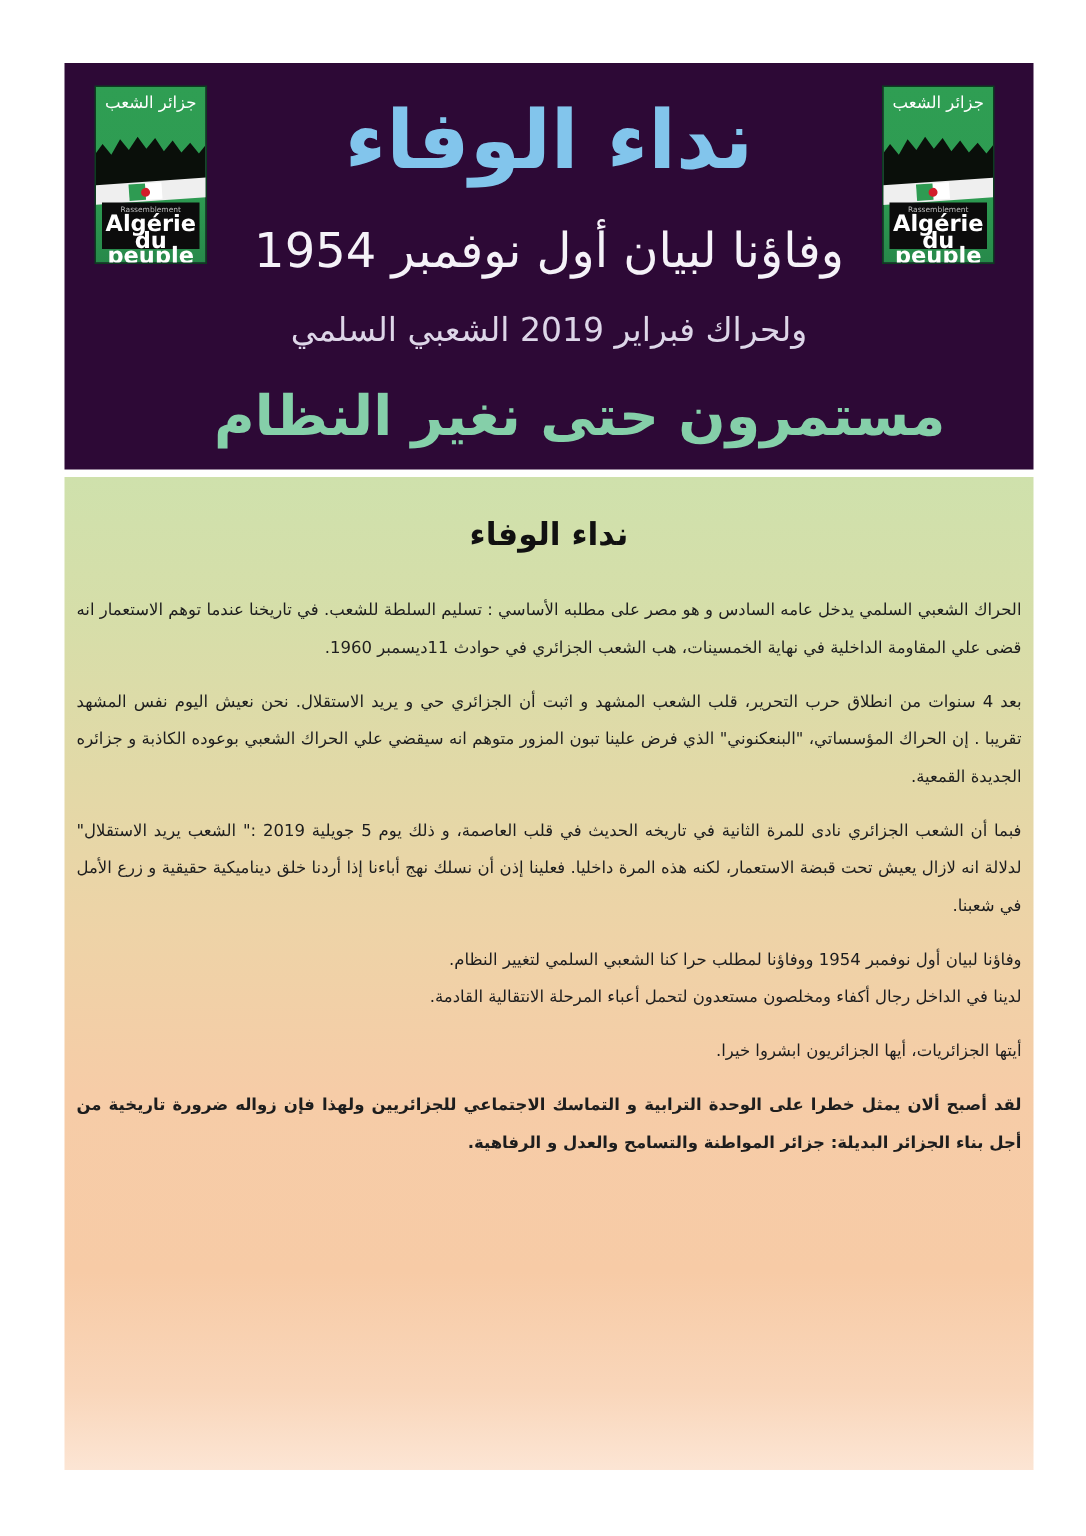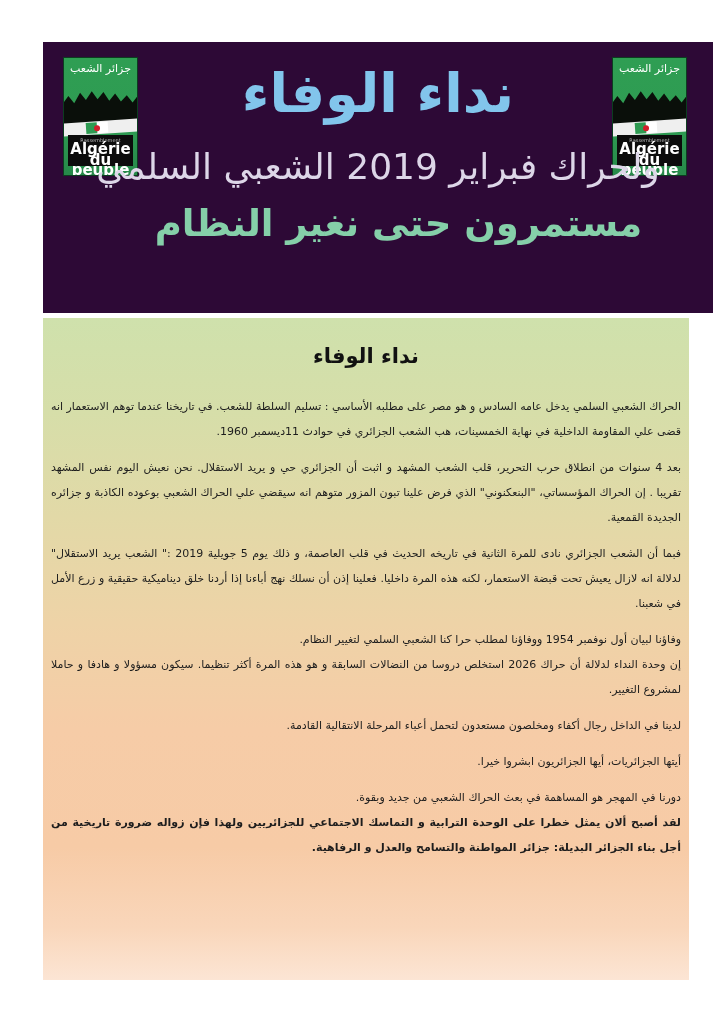--- a/index.html
+++ b/index.html
@@ -3,28 +3,28 @@
 <meta charset="utf-8">
 <style>
   html,body{margin:0;padding:0;}
   body{
     width:724px;height:1024px;position:relative;background:#ffffff;
     font-family:"DejaVu Sans",sans-serif;overflow:hidden;
   }
   
   .banner{
     position:absolute;left:43px;top:42px;width:646px;height:271px;
-    background:#2d0936;text-align:center;padding-left:24px;
+    background:#2d0936;text-align:center;
   }
   .banner-text{position:absolute;left:0;right:0;top:0;direction:rtl;}
   .hdr-title{
     color:#82c5ec;font-size:54px;line-height:92px;margin-top:6px;font-weight:bold;
   }
   .hdr-line2{color:#f5f2f8;font-size:32px;line-height:54px;}
-  .hdr-line3{color:#ddd6e8;font-size:36px;line-height:54px;}
+  .hdr-line3{color:#ddd6e8;font-size:22px;line-height:54px;}
   .hdr-line4{color:#85cfa9;font-size:37px;line-height:60px;font-weight:bold;margin-left:41px;}
   
   .logo{
     position:absolute;top:15px;width:73px;height:117px;
     background:linear-gradient(180deg,#2f9e53 0%,#2e9b52 60%,#27894a 100%);
     border:1px solid #0c3d20;overflow:hidden;
   }
   .logo.left{left:20px;}
   .logo.right{right:26px;}
   .logo-arabic{
@@ -103,34 +103,33 @@
     </div>
     <div class="logo-band">
       <div class="band-small">Rassemblement</div>
       <div class="band-big">Algérie</div>
       <div class="band-big">du peuple</div>
     </div>
   </div>
 
   <div class="banner-text">
     <div class="hdr-title">نداء الوفاء</div>
+    <div class="hdr-line2">وفاؤنا لبيان أول نوفمبر 1954</div>
     <div class="hdr-line3">ولحراك فبراير 2019 الشعبي السلمي</div>
     <div class="hdr-line4">مستمرون حتى نغير النظام</div>
   </div>
 </div>
 
 <div class="sheet">
   <h1 class="sheet-title">نداء الوفاء</h1>
 
   <p class="para">الحراك الشعبي السلمي يدخل عامه السادس و هو مصر على مطلبه الأساسي : تسليم السلطة للشعب. في تاريخنا عندما توهم الاستعمار انه قضى علي المقاومة الداخلية في نهاية الخمسينات،  هب الشعب الجزائري في حوادث 11ديسمبر 1960.</p>
   <p class="para">بعد 4 سنوات من انطلاق حرب التحرير، قلب الشعب المشهد و اثبت أن الجزائري حي و يريد الاستقلال. نحن نعيش اليوم نفس المشهد تقريبا . إن الحراك المؤسساتي، "البنعكنوني" الذي فرض علينا تبون المزور متوهم انه سيقضي علي الحراك الشعبي بوعوده الكاذبة و جزائره الجديدة القمعية.</p>
   <p class="para">فبما أن الشعب الجزائري نادى للمرة الثانية في تاريخه الحديث في قلب العاصمة، و ذلك يوم 5 جويلية 2019 :" الشعب يريد الاستقلال" لدلالة انه لازال يعيش تحت قبضة الاستعمار، لكنه هذه المرة داخليا. فعلينا إذن أن نسلك نهج أباءنا  إذا أردنا خلق ديناميكية حقيقية و زرع الأمل في شعبنا.</p>
 
   <p class="para tight">وفاؤنا لبيان أول نوفمبر 1954 ووفاؤنا لمطلب حرا كنا الشعبي السلمي لتغيير النظام.</p>
-  <p class="para">إن وحدة النداء لدلالة أن حراك 2026 استخلص دروسا من النضالات السابقة و هو هذه المرة أكثر تنظيما. سيكون مسؤولا و هادفا و حاملا لمشروع التغيير.</p>
 
   <p class="para">لدينا في الداخل رجال أكفاء ومخلصون مستعدون لتحمل أعباء  المرحلة الانتقالية القادمة.</p>
   <p class="para">أيتها الجزائريات، أيها الجزائريون ابشروا خيرا.</p>
 
-  <p class="para tight">دورنا في المهجر هو المساهمة في بعث الحراك الشعبي من جديد وبقوة.</p>
 
   <p class="para bold">لقد أصبح ألان يمثل خطرا على الوحدة الترابية و التماسك الاجتماعي للجزائريين ولهذا فإن زواله ضرورة تاريخية من أجل بناء الجزائر البديلة: جزائر المواطنة والتسامح والعدل و الرفاهية.</p>
 </div>
 
 </body></html>

